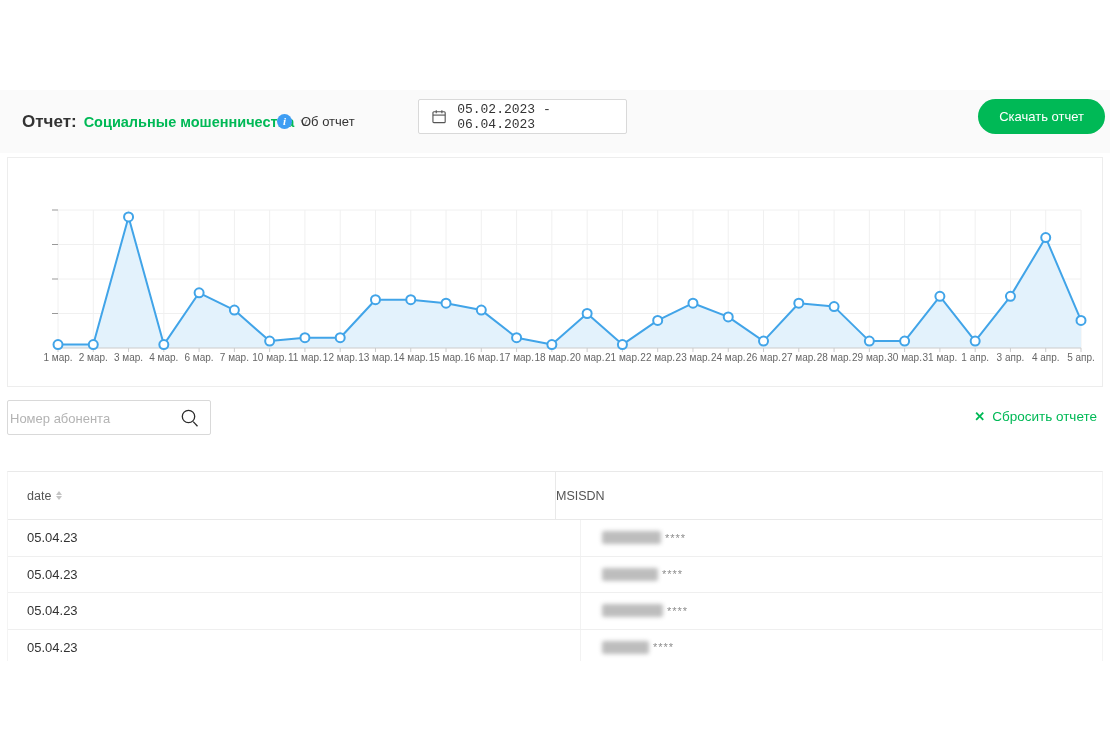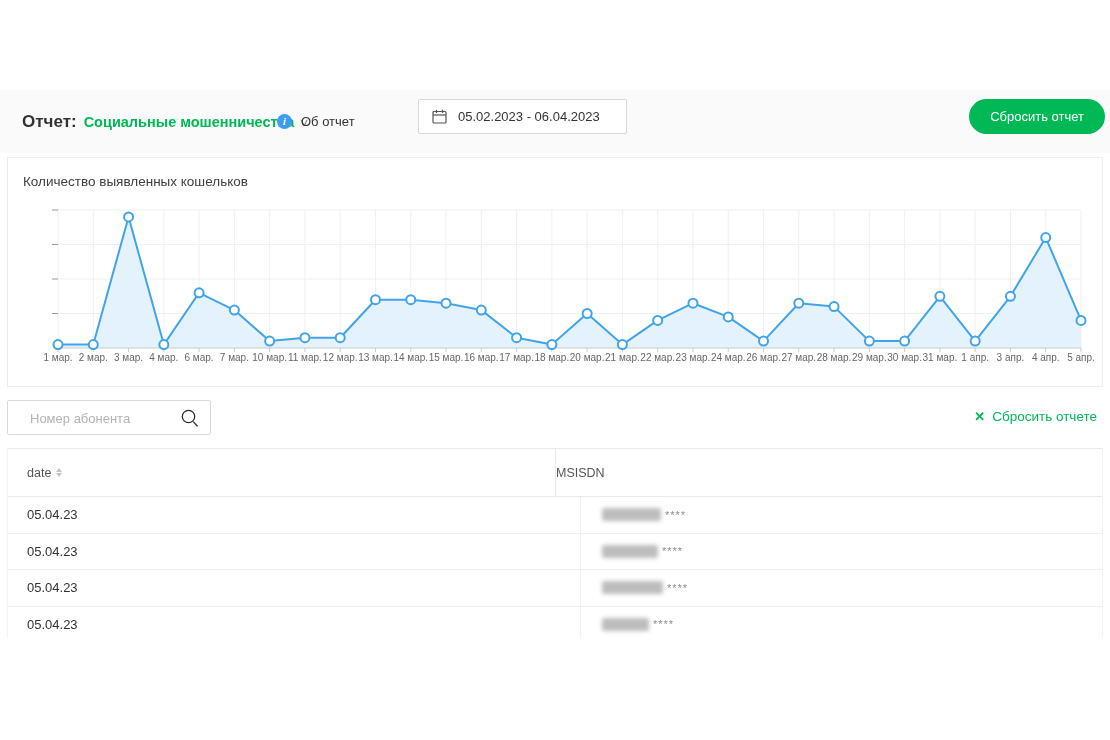--- a/index.html
+++ b/index.html
@@ -15,39 +15,39 @@
   .report-value{font-size:14.5px;font-weight:bold;color:#00b956;}
   .chevron{color:#9a9a9a;font-size:11px;transform:scaleX(1.4);margin-top:2px;}
   .about-group{position:absolute;left:277px;top:0;height:63px;display:flex;align-items:center;gap:9px;cursor:pointer;}
   .info-icon{width:15px;height:15px;border-radius:50%;background:#3d9df3;color:#fff;
     font-family:"Liberation Serif",serif;font-style:italic;font-weight:bold;font-size:11px;
     display:flex;align-items:center;justify-content:center;line-height:1;}
   .about-label{font-size:13px;color:#333;}
   .date-box{position:absolute;left:418px;top:9px;width:209px;height:35px;background:#fff;
     border:1px solid #d9d9d9;border-radius:2px;box-sizing:border-box;display:flex;align-items:center;
     gap:11px;padding-left:13px;cursor:pointer;}
-  .date-text{font-size:13px;color:#333;}
+  .date-text{font-size:13px;color:#333;font-family:Liberation Mono, monospace;}
   .download-btn{position:absolute;top:9px;right:5px;height:35px;padding:0 21px;background:#00b956;
     color:#fff;border:none;border-radius:18px;font-size:13px;font-family:"Liberation Sans",sans-serif;cursor:pointer;}
   
   .chart-card{position:absolute;top:157px;left:7px;width:1094px;height:228px;background:#fff;border:1px solid #ededed;}
   .chart-title{position:absolute;left:15px;top:16px;font-size:13.5px;color:#3f3f3f;}
   #chart{position:absolute;left:0;top:0;font-family:"Liberation Sans",sans-serif;}
   
   .search-wrap{position:absolute;top:400px;left:7px;width:204px;height:35px;background:#fff;
     border:1px solid #d9d9d9;border-radius:2px;box-sizing:border-box;}
-  .search-input{border:none;outline:none;background:transparent;width:150px;height:31px;margin:1px 0 0 20px;
+  .search-input{border:none;outline:none;background:transparent;width:150px;height:31px;margin:1px 0 0 0;
     font-size:13px;color:#333;font-family:"Liberation Sans",sans-serif;}
   .search-input::placeholder{color:#b3b3b3;}
   .search-icon{position:absolute;right:10px;top:7px;cursor:pointer;}
   .reset-link{position:absolute;top:409px;right:13px;display:flex;align-items:center;gap:7px;cursor:pointer;}
   .x-icon{color:#00b956;font-size:13px;font-weight:bold;line-height:1;}
   .reset-label{color:#00b956;font-size:13.5px;}
   
-  .table{position:absolute;top:448px;left:7px;width:1096px;height:190px;overflow:hidden;background:#fff;
+  .table{position:absolute;top:471px;left:7px;width:1096px;height:190px;overflow:hidden;background:#fff;
     border-top:1px solid #e9e9e9;border-left:1px solid #f4f4f4;border-right:1px solid #f4f4f4;box-sizing:border-box;}
   .thead{display:flex;height:47px;border-bottom:1px solid #e9e9e9;}
   .th-date{width:547px;box-sizing:border-box;padding-left:19px;display:flex;align-items:center;gap:5px;
     font-size:12.5px;color:#555;cursor:pointer;}
   .sorter{display:flex;flex-direction:column;gap:1px;}
   .sorter i{display:block;width:0;height:0;border-left:3.5px solid transparent;border-right:3.5px solid transparent;}
   .sorter .up{border-bottom:4px solid #c4c4c4;}
   .sorter .down{border-top:4px solid #c4c4c4;}
   .th-msisdn{flex:1;box-sizing:border-box;border-left:1px solid #e9e9e9;display:flex;
     align-items:center;font-size:12.5px;color:#555;}
@@ -74,25 +74,24 @@
   </div>
   <div class="date-box">
     <svg width="15" height="15" viewBox="0 0 15 15">
       <rect x="1" y="2.5" width="13" height="11.5" rx="1" fill="none" stroke="#555" stroke-width="1.2"></rect>
       <line x1="1" y1="6" x2="14" y2="6" stroke="#555" stroke-width="1.2"></line>
       <line x1="4.5" y1="0.8" x2="4.5" y2="4" stroke="#555" stroke-width="1.2"></line>
       <line x1="10.5" y1="0.8" x2="10.5" y2="4" stroke="#555" stroke-width="1.2"></line>
     </svg>
     <span class="date-text">05.02.2023 - 06.04.2023</span>
   </div>
-  <button class="download-btn">Сбросить отчет</button>
+  <button class="download-btn">Скачать отчет</button>
 </div>
 
 <div class="chart-card">
-  <div class="chart-title">Количество выявленных кошельков</div>
   <svg id="chart" width="1094" height="226">
       <line x1="50" y1="52" x2="50" y2="190" stroke="#f0f0f0" stroke-width="1"></line>
       <line x1="85.27586206896552" y1="52" x2="85.27586206896552" y2="190" stroke="#f0f0f0" stroke-width="1"></line>
       <line x1="120.55172413793103" y1="52" x2="120.55172413793103" y2="190" stroke="#f0f0f0" stroke-width="1"></line>
       <line x1="155.82758620689654" y1="52" x2="155.82758620689654" y2="190" stroke="#f0f0f0" stroke-width="1"></line>
       <line x1="191.10344827586206" y1="52" x2="191.10344827586206" y2="190" stroke="#f0f0f0" stroke-width="1"></line>
       <line x1="226.3793103448276" y1="52" x2="226.3793103448276" y2="190" stroke="#f0f0f0" stroke-width="1"></line>
       <line x1="261.6551724137931" y1="52" x2="261.6551724137931" y2="190" stroke="#f0f0f0" stroke-width="1"></line>
       <line x1="296.9310344827586" y1="52" x2="296.9310344827586" y2="190" stroke="#f0f0f0" stroke-width="1"></line>
       <line x1="332.2068965517241" y1="52" x2="332.2068965517241" y2="190" stroke="#f0f0f0" stroke-width="1"></line>

